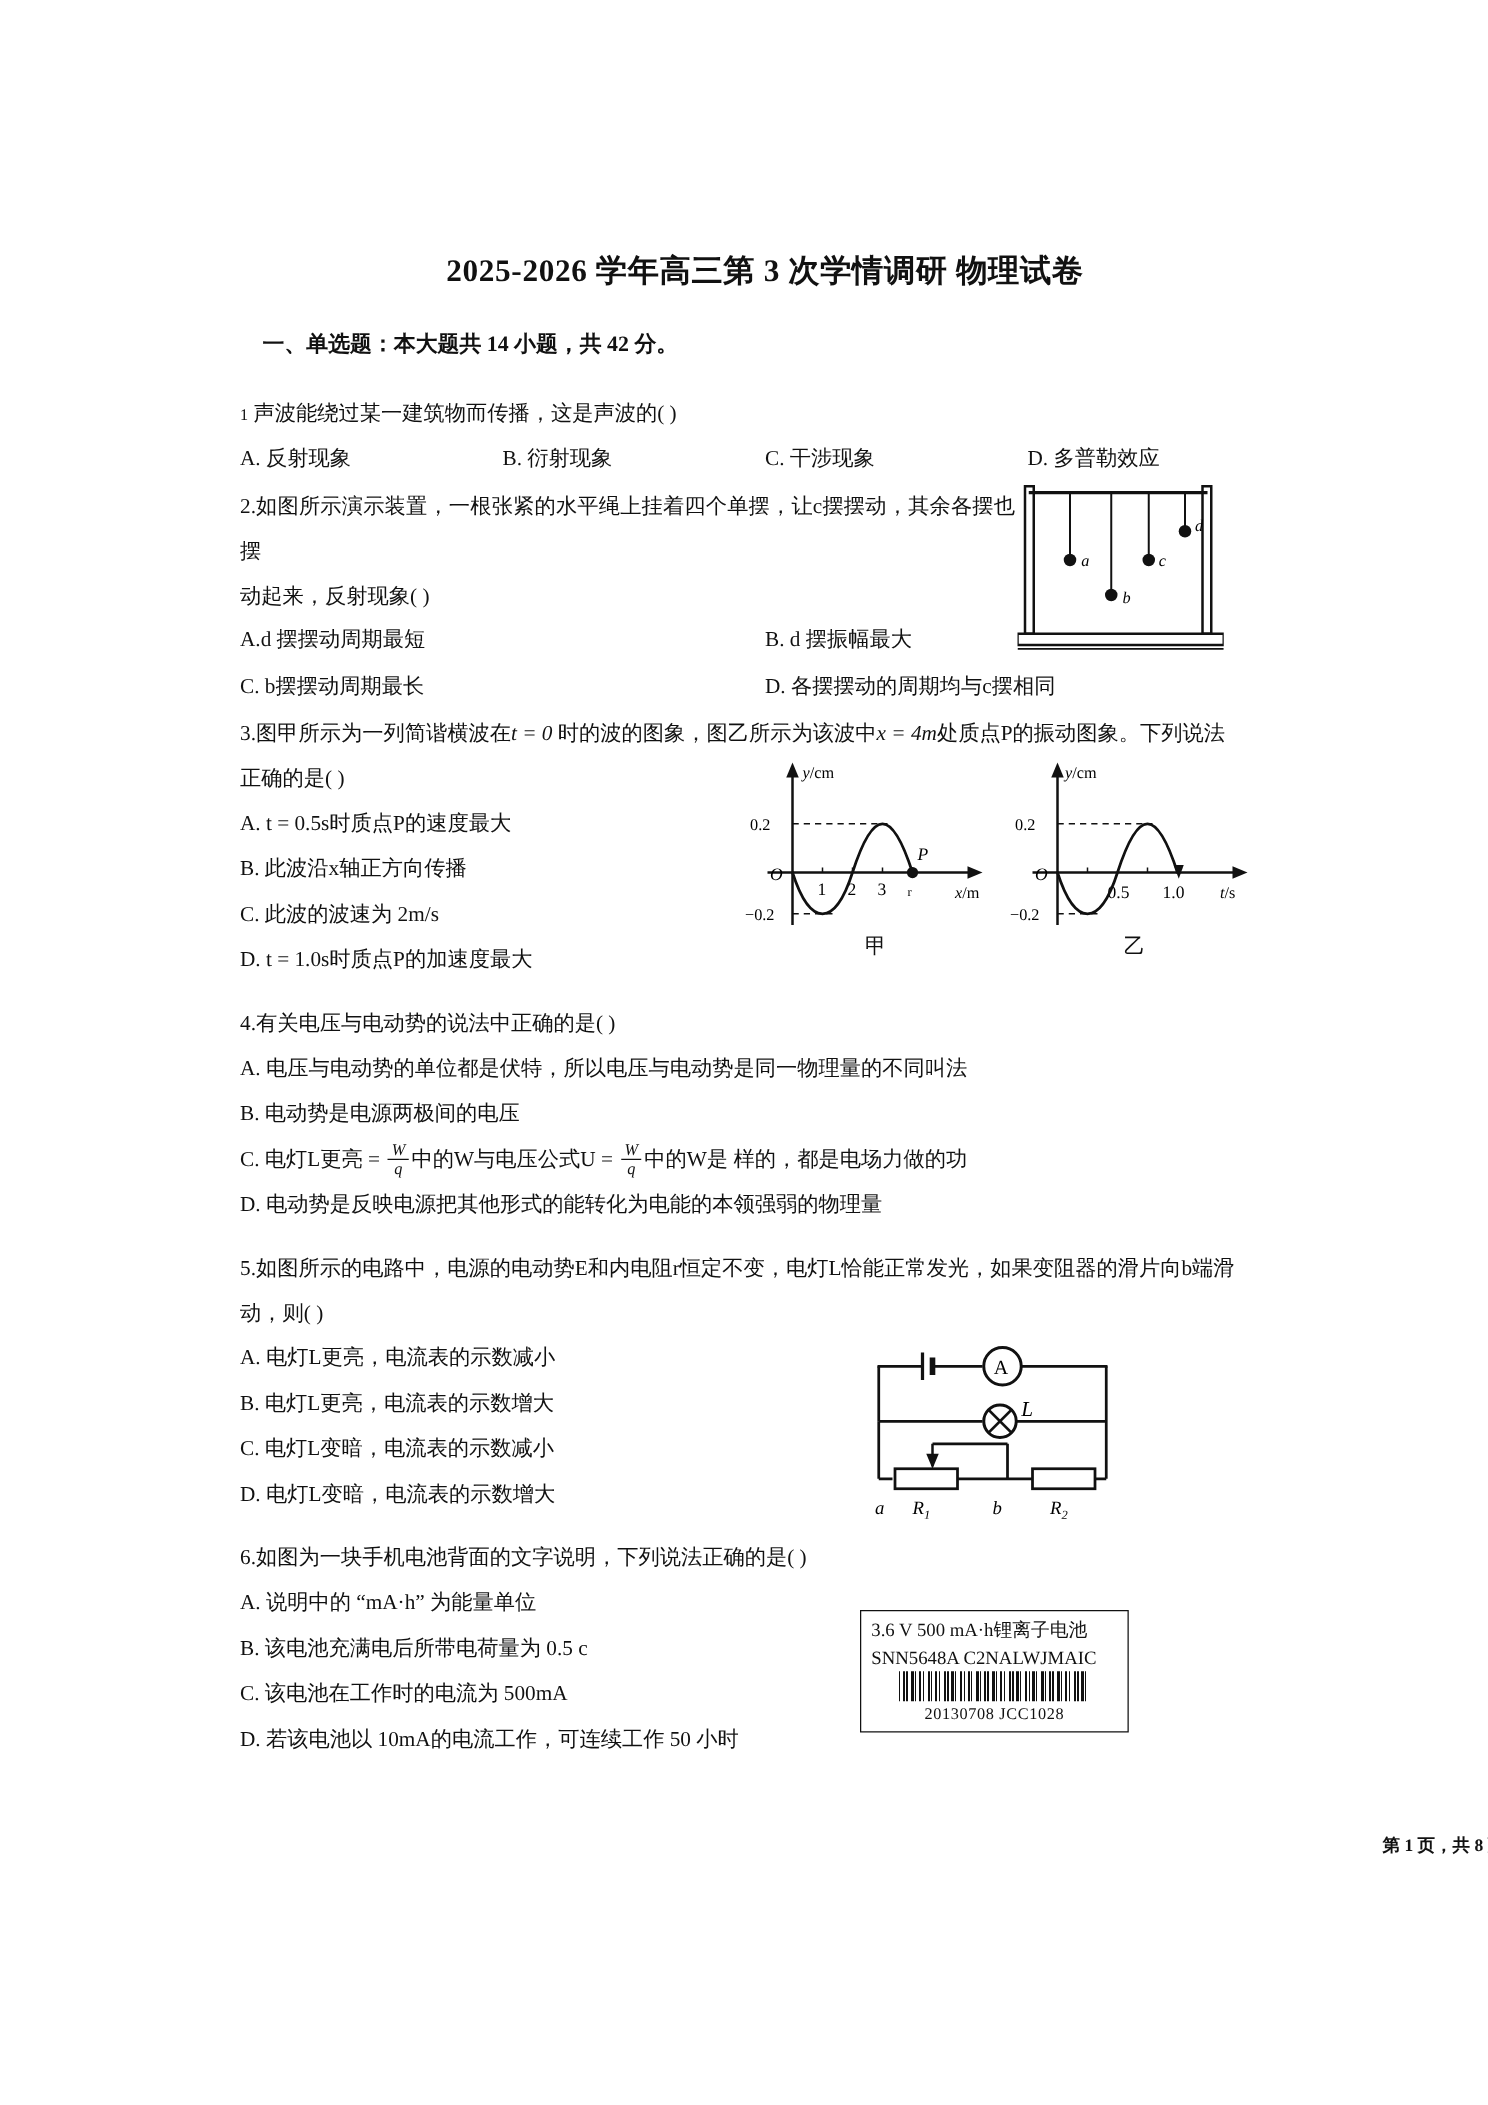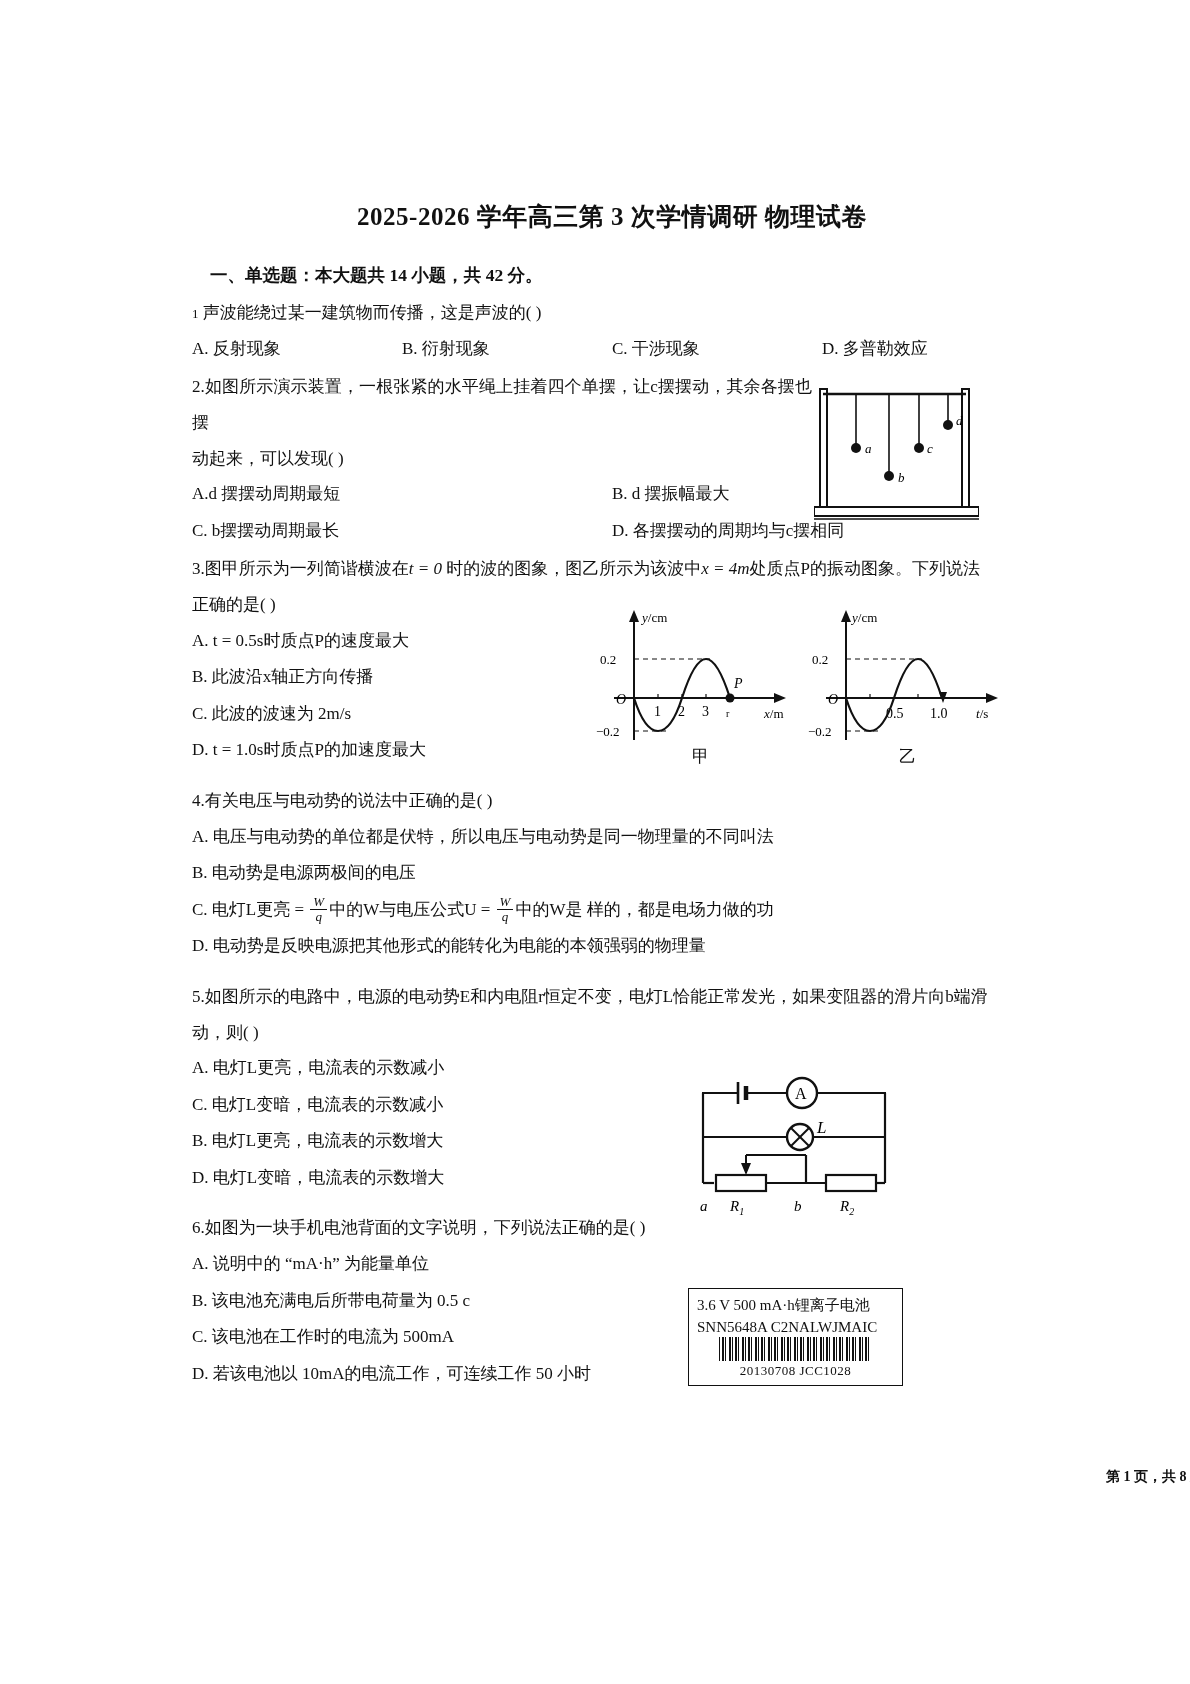--- a/index.html
+++ b/index.html
@@ -31,21 +31,21 @@
     text-align: center;
     font-size: 25px;
     font-weight: bold;
     letter-spacing: 0.5px;
     margin: 0 0 30px 0;
     font-family: "Liberation Serif", "DejaVu Serif", serif;
   }
   .section-head {
     font-size: 17.5px;
     font-weight: bold;
-    margin: 0 0 8px 18px;
+    margin: 0 0 26px 18px;
   }
   .q {
     position: relative;
     font-size: 17px;
     line-height: 1.95;
     margin-bottom: 2px;
   }
   .q-stem {
     font-size: 17px;
     line-height: 2.1;
@@ -158,21 +158,21 @@
         <div class="opt-4">B. 衍射现象</div>
         <div class="opt-4">C. 干涉现象</div>
         <div class="opt-4">D. 多普勒效应</div>
       </div>
     </div>
 
     <div class="q">
       <div class="q-stem" style="width:620px;">
         <span>2.</span><span>如图所示演示装置，一根张紧的水平绳上挂着四个单摆，让c摆摆动，其余各摆也摆</span>
       </div>
-      <div class="q-stem" style="width:620px;">动起来，可以发现(   )</div>
+      <div class="q-stem" style="width:620px;">动起来，反射现象(   )</div>
       <div class="opts-row">
         <div class="opt-2">A.d 摆摆动周期最短</div>
         <div class="opt-2">B. d 摆振幅最大</div>
       </div>
       <div class="opts-row">
         <div class="opt-2">C. b摆摆动周期最长</div>
         <div class="opt-2">D. 各摆摆动的周期均与c摆相同</div>
       </div>
     </div>
 
@@ -198,22 +198,22 @@
       </div>
       <div class="opt-full">D. 电动势是反映电源把其他形式的能转化为电能的本领强弱的物理量</div>
     </div>
 
     <div class="q" style="margin-top:14px;">
       <div class="q-stem">
         <span>5.</span><span>如图所示的电路中，电源的电动势E和内电阻r恒定不变，电灯L恰能正常发光，如果变阻器的滑片向b端滑</span>
       </div>
       <div class="q-stem">动，则(   )</div>
       <div class="opt-full" style="width:440px;">A. 电灯L更亮，电流表的示数减小</div>
+      <div class="opt-full" style="width:440px;">B. 电灯L更亮，电流表的示数增大</div>
       <div class="opt-full" style="width:440px;">C. 电灯L变暗，电流表的示数减小</div>
-      <div class="opt-full" style="width:440px;">B. 电灯L更亮，电流表的示数增大</div>
       <div class="opt-full" style="width:440px;">D. 电灯L变暗，电流表的示数增大</div>
     </div>
 
     <div class="q" style="margin-top:14px;">
       <div class="q-stem">
         <span>6.</span><span>如图为一块手机电池背面的文字说明，下列说法正确的是(   )</span>
       </div>
       <div class="opt-full" style="width:440px;">A. 说明中的 “mA·h” 为能量单位</div>
       <div class="opt-full" style="width:440px;">B. 该电池充满电后所带电荷量为 0.5 c</div>
       <div class="opt-full" style="width:440px;">C. 该电池在工作时的电流为 500mA</div>

